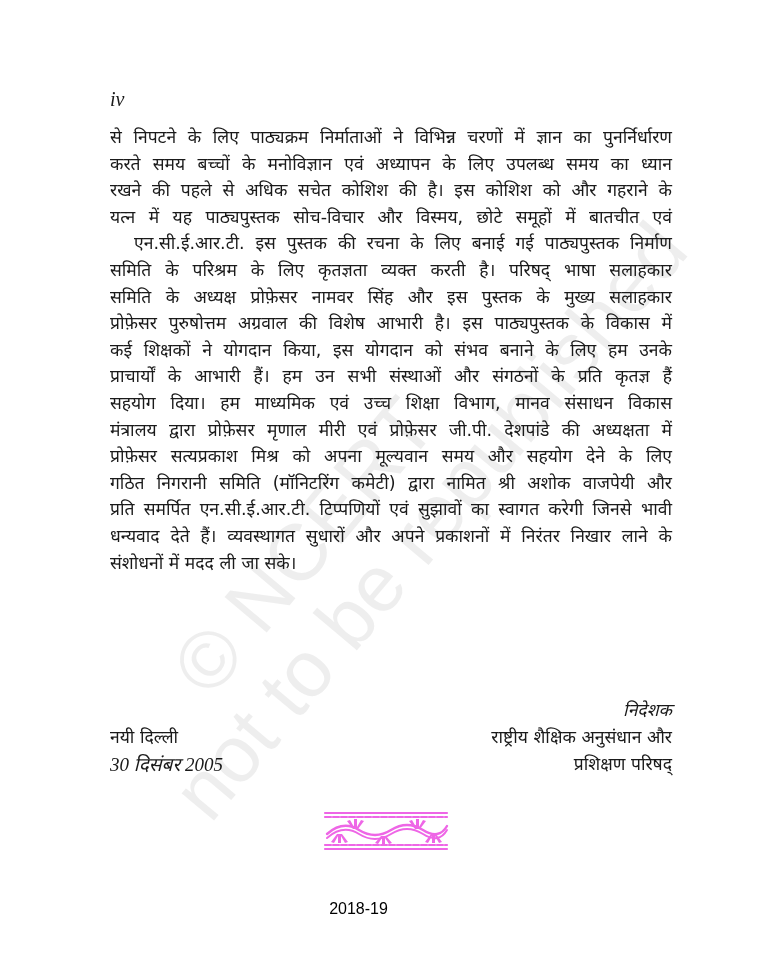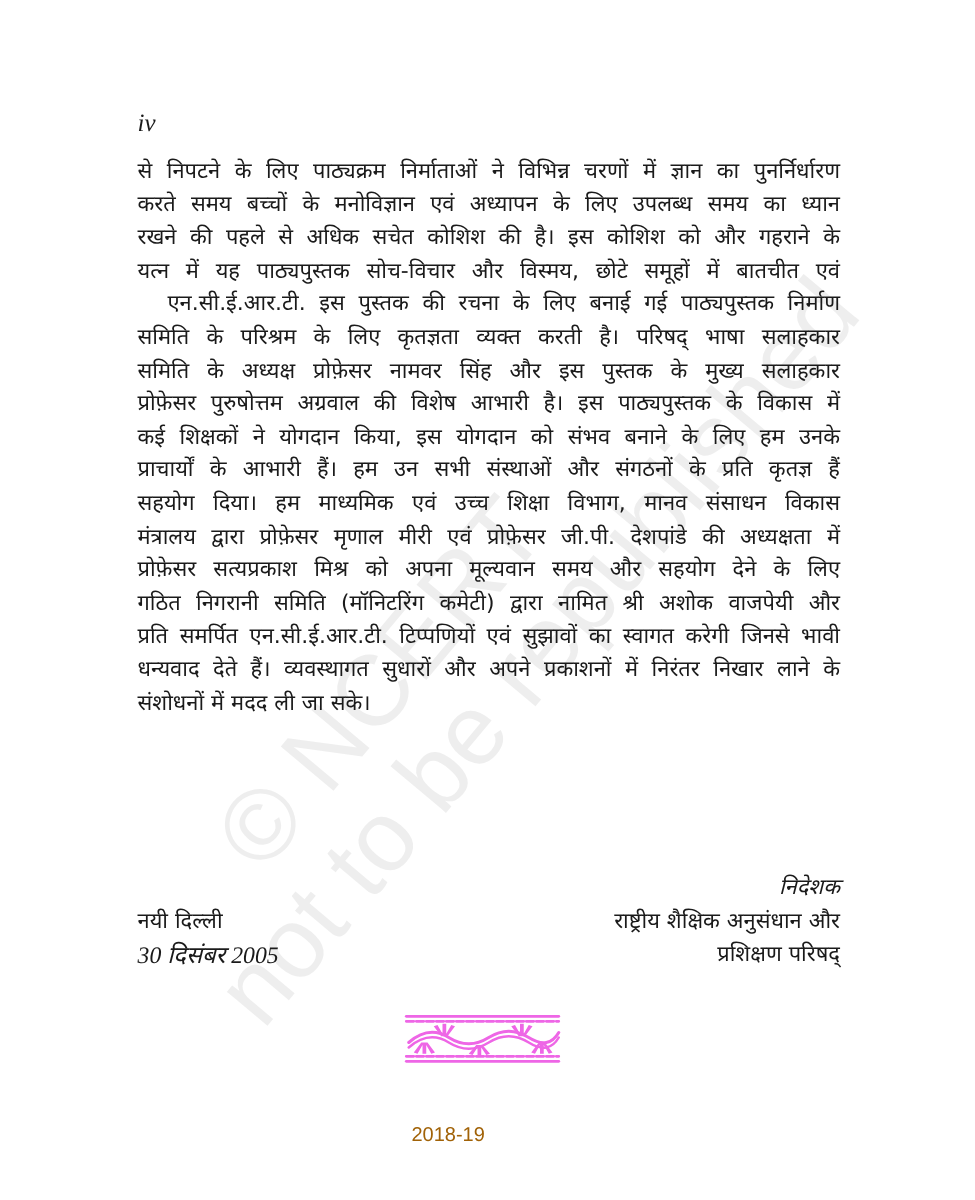--- a/index.html
+++ b/index.html
@@ -79,21 +79,21 @@
       height: 42px;
     }
     .footer-year {
       position: absolute;
       left: 0;
       width: 717px;
       top: 900px;
       text-align: center;
       font-family: "Liberation Sans", sans-serif;
       font-size: 16px;
-      color: #a16207;
+      color: #000000;
     }
     .watermark {
       position: absolute;
       left: 0;
       top: 0;
       width: 780px;
       height: 960px;
       pointer-events: none;
     }
     .wm-text {

